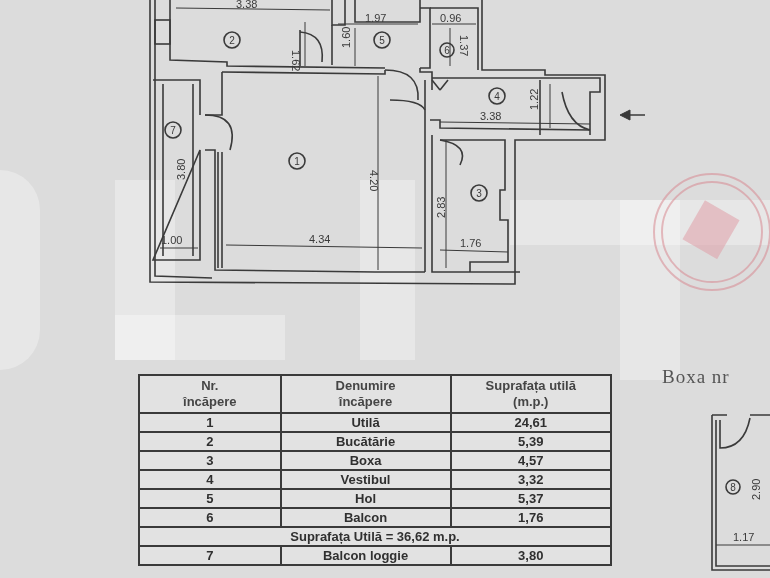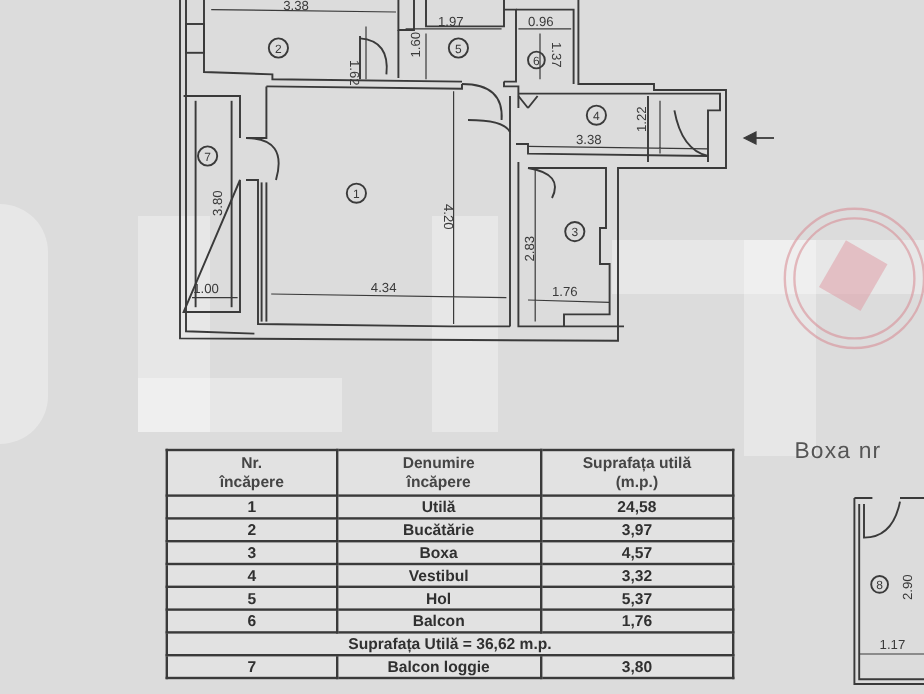--- a/index.html
+++ b/index.html
@@ -3,21 +3,21 @@
 <meta charset="utf-8">
 <style>
   html,body{margin:0;padding:0;}
   body{width:770px;height:578px;overflow:hidden;background:#dcdcdc;font-family:"Liberation Sans",sans-serif;position:relative;}
   #plan{position:absolute;left:0;top:0;width:770px;height:578px;}
   .wm{position:absolute;background:rgba(255,255,255,0.32);}
   .room-table{position:absolute;left:121px;top:374px;width:474px;border-collapse:collapse;background:#e2e2e2;font-size:13px;font-weight:bold;color:#303030;margin-left:17px;}
   .room-table td,.room-table th{border:2px solid #3a3a3a;text-align:center;padding:0 4px;line-height:17px;height:17px;}
   .room-table th{font-size:13px;line-height:16px;padding:2px 4px;color:#454545;}
   .room-table .total td{font-size:13px;}
-  .boxa-title{position:absolute;left:662px;top:366px;font-family:Liberation Sans, sans-serif;font-size:19px;color:#555;letter-spacing:1px;white-space:nowrap;}
+  .boxa-title{position:absolute;left:662px;top:366px;font-family:Liberation Serif, serif;font-size:19px;color:#555;letter-spacing:1px;white-space:nowrap;}
 </style>
 </head>
 <body>
 
 <div class="wm" style="left:0;top:170px;width:40px;height:200px;border-radius:0 60px 60px 0;"></div>
 <div class="wm" style="left:115px;top:180px;width:60px;height:180px;"></div>
 <div class="wm" style="left:115px;top:315px;width:170px;height:45px;"></div>
 <div class="wm" style="left:360px;top:180px;width:55px;height:180px;"></div>
 <div class="wm" style="left:510px;top:200px;width:260px;height:45px;"></div>
 <div class="wm" style="left:620px;top:200px;width:60px;height:180px;"></div>
@@ -131,26 +131,26 @@
     <tr>
       <th style="width:30%"><span>Nr.</span><br><span>încăpere</span></th>
       <th style="width:36%"><span>Denumire</span><br><span>încăpere</span></th>
       <th style="width:34%"><span>Suprafața utilă</span><br><span>(m.p.)</span></th>
     </tr>
   </thead>
   <tbody>
     <tr>
         <td>1</td>
         <td>Utilă</td>
-        <td>24,58</td>
+        <td>24,61</td>
       </tr>
     <tr>
         <td>2</td>
         <td>Bucătărie</td>
-        <td>3,97</td>
+        <td>5,39</td>
       </tr>
     <tr>
         <td>3</td>
         <td>Boxa</td>
         <td>4,57</td>
       </tr>
     <tr>
         <td>4</td>
         <td>Vestibul</td>
         <td>3,32</td>

